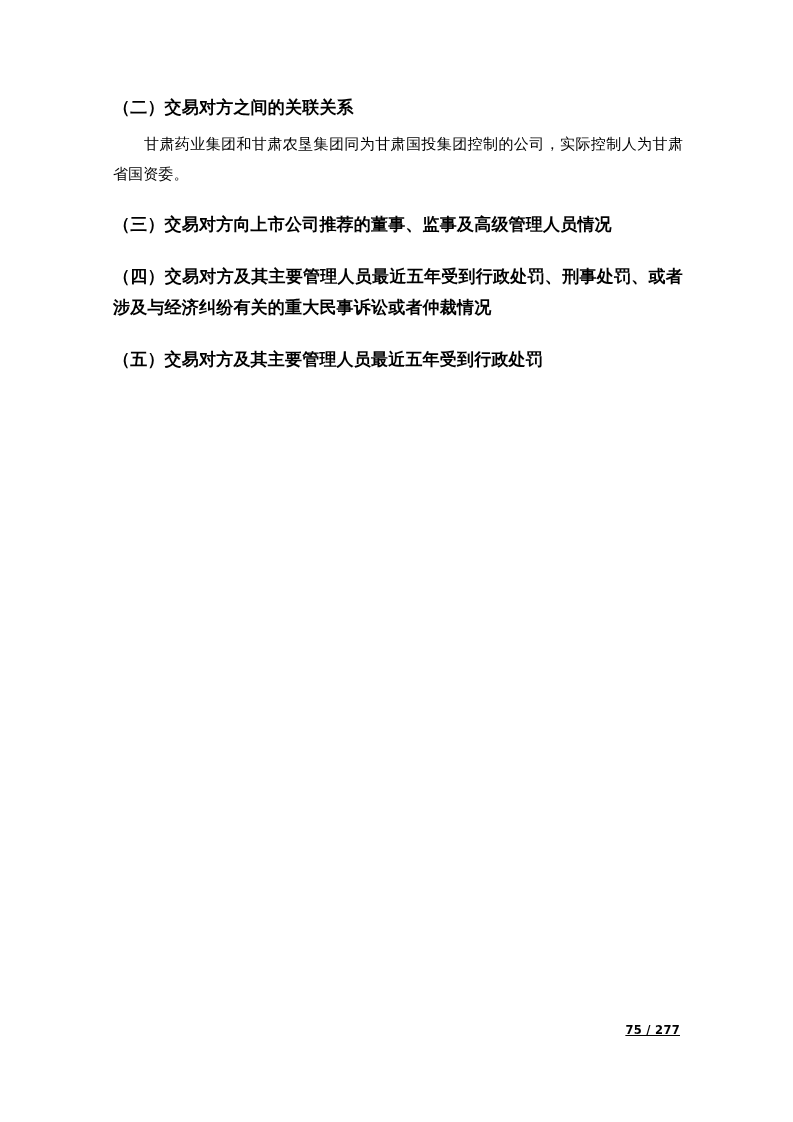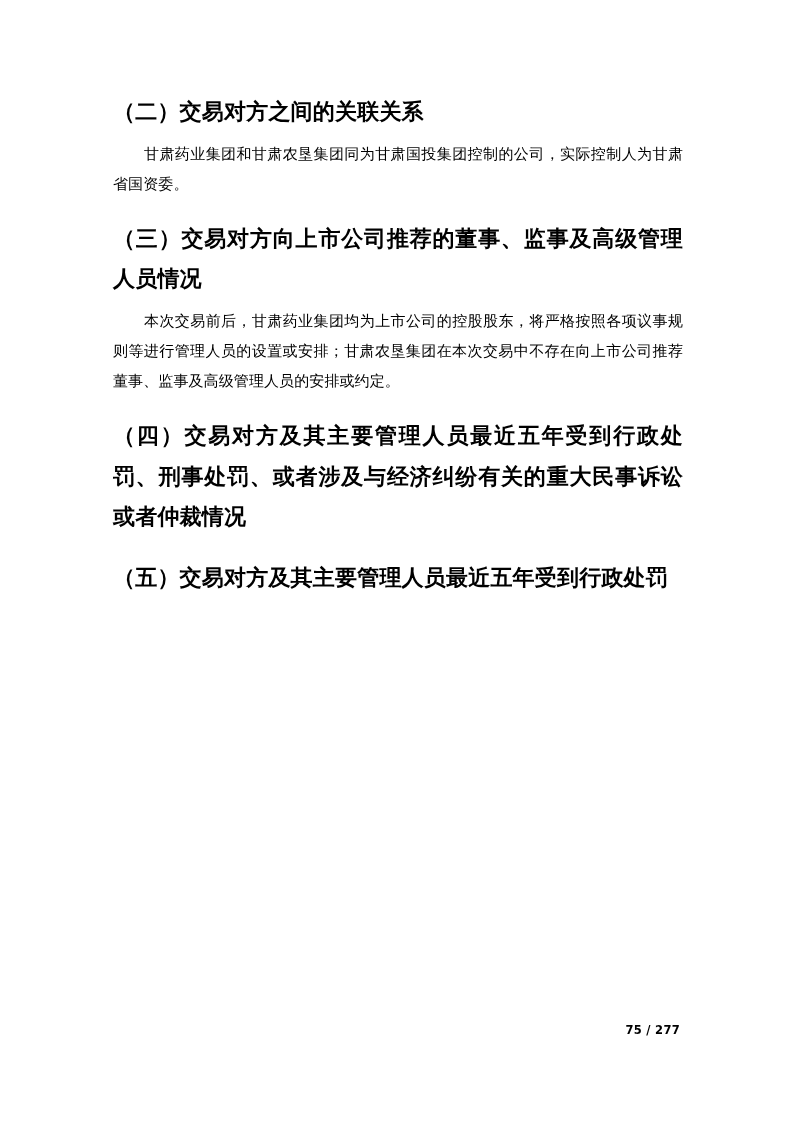--- a/index.html
+++ b/index.html
@@ -21,21 +21,21 @@
   }
   .content {
     position: absolute;
     left: 113px;
     top: 92px;
     width: 570px;
   }
   .heading {
     font-family: "DejaVu Sans", "Liberation Sans", sans-serif;
     font-weight: bold;
-    font-size: 22px;
+    font-size: 17px;
     line-height: 1.85;
     color: #000000;
     letter-spacing: 0.2px;
     margin: 0 0 2px 0;
     text-align: justify;
   }
   .heading.spaced {
     margin-top: 20px;
   }
   .para {
@@ -51,33 +51,33 @@
   }
   .page-number {
     position: absolute;
     right: 113px;
     bottom: 85px;
     font-family: "DejaVu Sans", "Liberation Sans", sans-serif;
     font-size: 11.5px;
     font-weight: bold;
     color: #000000;
     letter-spacing: 0.3px;
+    text-decoration: underline;
   }
 </style>
 </head>
 <body>
 
 <div class="page">
   <div class="content">
 
     <h2 class="heading">（二）交易对方之间的关联关系</h2>
     <p class="para">甘肃药业集团和甘肃农垦集团同为甘肃国投集团控制的公司，实际控制人为甘肃省国资委。</p>
 
     <h2 class="heading spaced">（三）交易对方向上市公司推荐的董事、监事及高级管理人员情况</h2>
-    <p class="para">本次交易前后，甘肃药业集团均为上市公司的控股股东，将严格按照各项议事规则等进行管理人员的设置或安排；甘肃农垦集团在本次交易中不存在向上市公司推荐董事、监事及高级管理人员的安排或约定。</p>
 
     <h2 class="heading spaced">（四）交易对方及其主要管理人员最近五年受到行政处罚、刑事处罚、或者涉及与经济纠纷有关的重大民事诉讼或者仲裁情况</h2>
 
     <h2 class="heading spaced">（五）交易对方及其主要管理人员最近五年受到行政处罚</h2>
 
   </div>
 
   <div class="page-number">75 / 277</div>
 </div>
 

